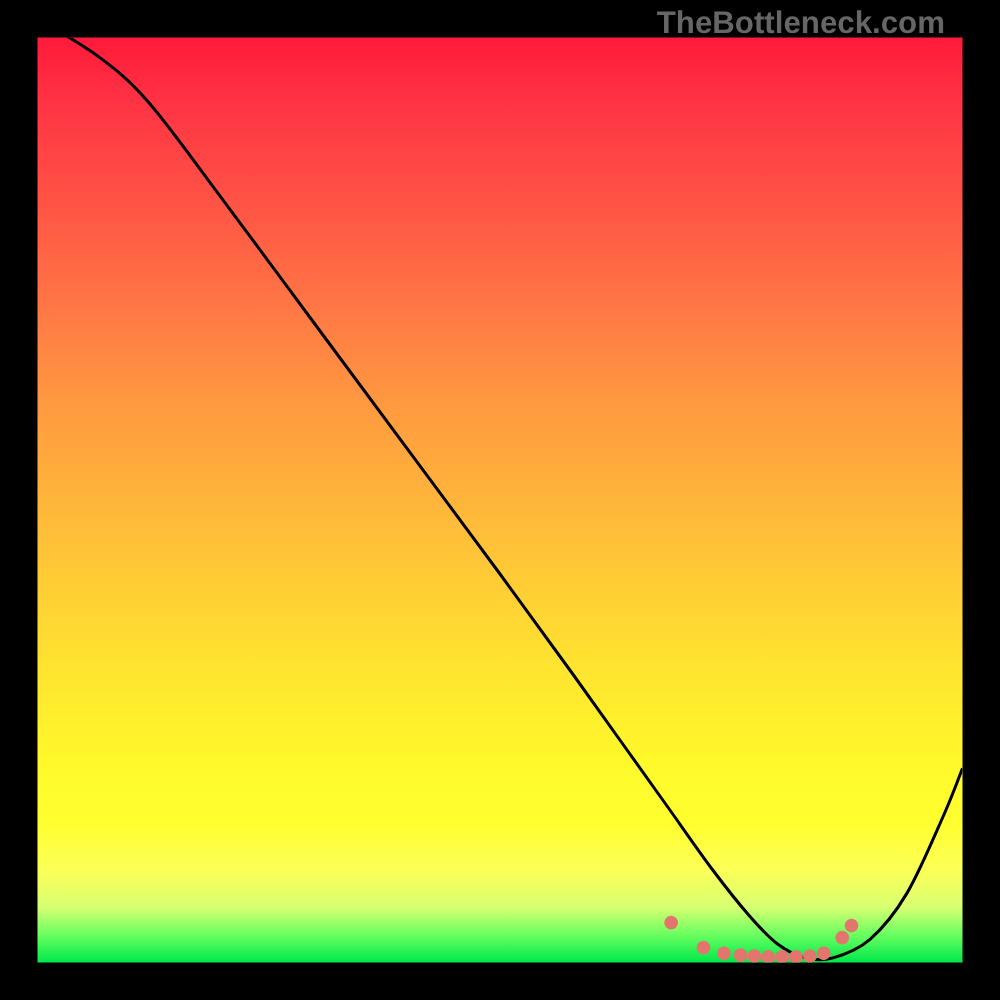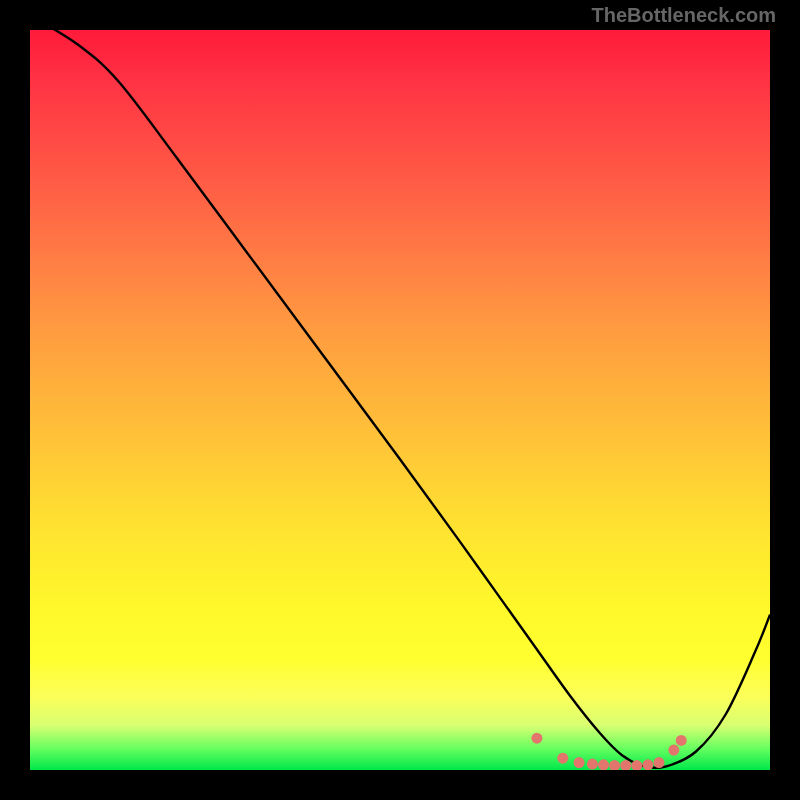--- a/index.html
+++ b/index.html
@@ -1,17 +1,17 @@
 <!DOCTYPE html>
 <html><head>
 <meta charset="utf-8">
 <style>
   * { margin: 0; padding: 0; box-sizing: border-box; }
   body { width: 800px; height: 800px; background: #000; position: relative; overflow: hidden; font-family: Arial, sans-serif; }
-  .attribution { position: absolute; top: 4px; right: 24px; color: #666; font-size: 20px; font-weight: bold; z-index: 10; }
+  .attribution { position: absolute; top: 4px; right: 44px; color: #666; font-size: 25px; font-weight: bold; z-index: 10; }
   .plot-area { position: absolute; left: 30px; top: 30px; width: 740px; height: 740px; }
   .gradient-bg { position: absolute; inset: 0; background: linear-gradient(to bottom,
       #ff1a3a 0%,
       #ff3344 7%,
       #ff5a45 20%,
       #ff7a45 30%,
       #ff9a40 40%,
       #ffc238 55%,
       #ffe430 68%,
       #fff82a 78%,

